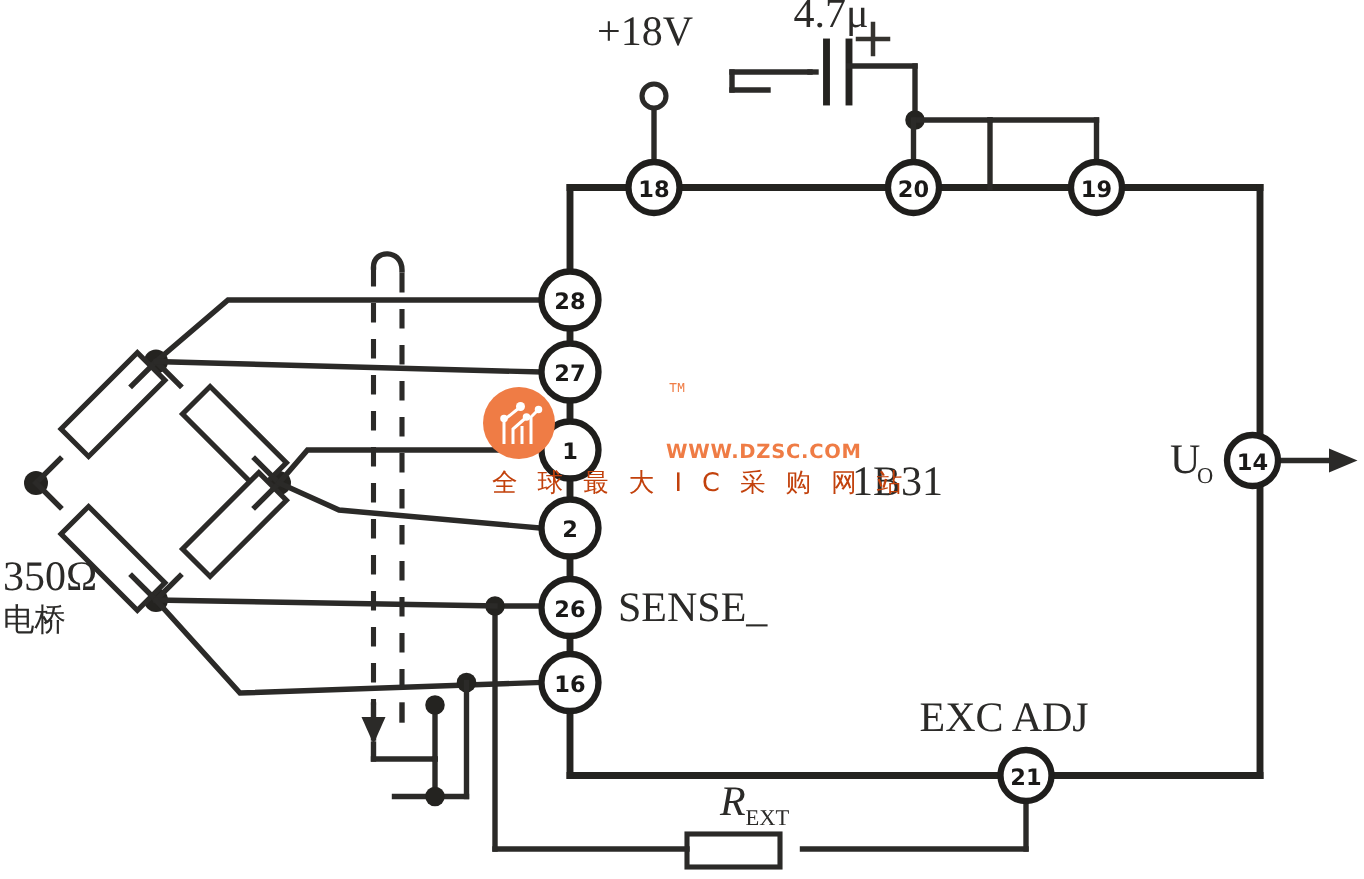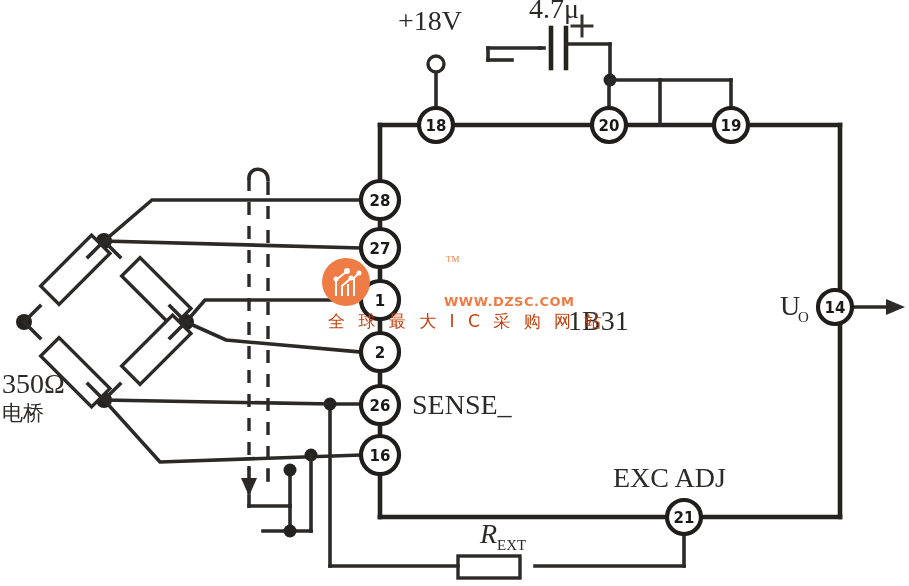--- a/index.html
+++ b/index.html
@@ -130,21 +130,21 @@
     font-weight: bold;
     color: #ef7c45;
     letter-spacing: 0.5px;
     white-space: nowrap;
     text-align: center;
   }
   .wm-tm {
     position: absolute;
     left: 124px;
     top: -4px;
-    font-family: Liberation Serif, serif;
+    font-family: Liberation Mono, monospace;
     font-size: 9px;
     color: #ef7c45;
     text-align: center;
   }
   .wm-slogan {
     position: absolute;
     left: 6px;
     top: 52px;
     font-family: "DejaVu Sans", sans-serif;
     font-size: 17px;

